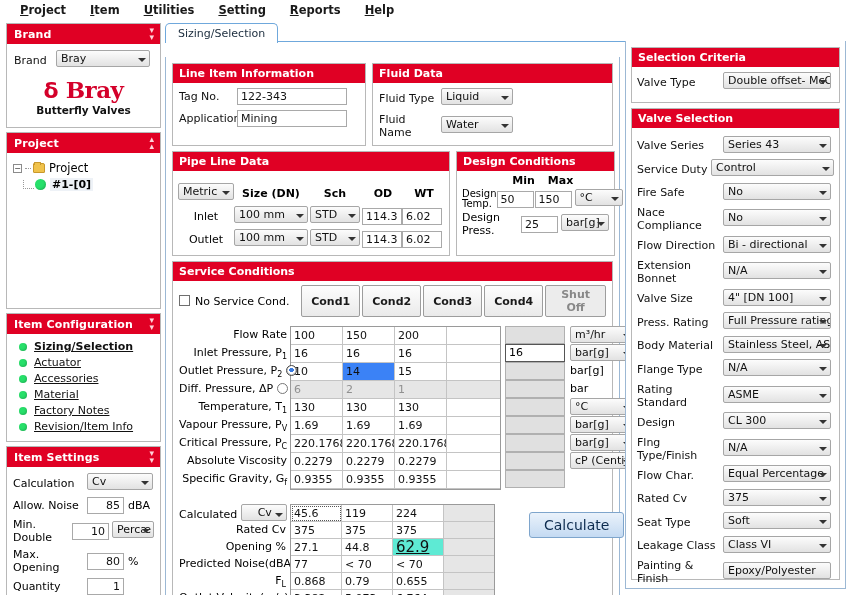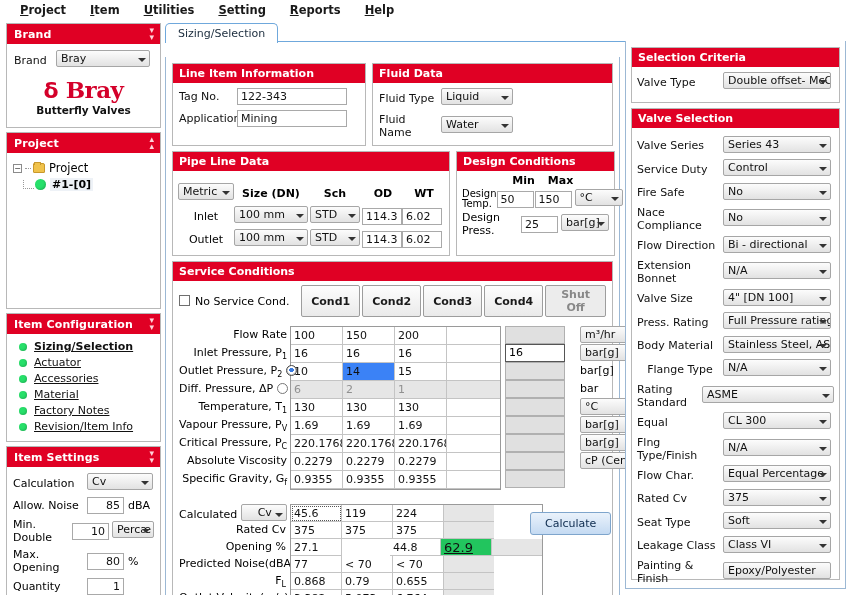--- a/index.html
+++ b/index.html
@@ -147,21 +147,21 @@
   .radio { width:11px;height:11px;border-radius:50%;border:1px solid #777;
            background:#fff; display:inline-block; vertical-align:-2px; position:relative;}
   .radio.on { background:radial-gradient(circle at 50% 45%, #3a7be0 0 32%, #fff 36% 56%, #cfcfcf 60%);
               border-color:#4a4a4a;}
 
   .rowlabel { font-size:11px; text-align:right; white-space:nowrap; }
   .sub { font-size:8px; vertical-align:-3px; }
 
   .calc-btn {
     background:linear-gradient(#eaf2fb,#c4daf2); border:1px solid #7ea5cc;
-    border-radius:3px; font-family:inherit; font-size:11px; color:#0d2b4e;
+    border-radius:3px; font-family:inherit; font-size:14px; color:#0d2b4e;
     padding:4px 14px; cursor:pointer;
   }
 
   
   .rp-row { display:flex; align-items:center; margin-bottom:3.5px; }
   .rp-row .lbl { width:86px; font-size:11px; color:#111; }
 </style>
 </head>
 <body>
 
@@ -509,21 +509,21 @@
                     <div style="height: 18px; width: 60px; margin-left: 4px; margin-bottom: 0px; border: 1px solid rgb(176, 176, 176); background: rgb(224, 224, 224); font-size: 11px; line-height: 16px; padding: 0px 3px; box-sizing: border-box;"></div>
                     <div style="height: 18px; width: 60px; margin-left: 4px; margin-bottom: 0px; border: 1px solid rgb(85, 85, 85); background: rgb(255, 255, 255); font-size: 11px; line-height: 16px; padding: 0px 3px; box-sizing: border-box;">16</div>
                     <div style="height: 18px; width: 60px; margin-left: 4px; margin-bottom: 0px; border: 1px solid rgb(176, 176, 176); background: rgb(224, 224, 224); font-size: 11px; line-height: 16px; padding: 0px 3px; box-sizing: border-box;"></div>
                     <div style="height: 18px; width: 60px; margin-left: 4px; margin-bottom: 0px; border: 1px solid rgb(176, 176, 176); background: rgb(224, 224, 224); font-size: 11px; line-height: 16px; padding: 0px 3px; box-sizing: border-box;"></div>
                     <div style="height: 18px; width: 60px; margin-left: 4px; margin-bottom: 0px; border: 1px solid rgb(176, 176, 176); background: rgb(224, 224, 224); font-size: 11px; line-height: 16px; padding: 0px 3px; box-sizing: border-box;"></div>
                     <div style="height: 18px; width: 60px; margin-left: 4px; margin-bottom: 0px; border: 1px solid rgb(176, 176, 176); background: rgb(224, 224, 224); font-size: 11px; line-height: 16px; padding: 0px 3px; box-sizing: border-box;"></div>
                     <div style="height: 18px; width: 60px; margin-left: 4px; margin-bottom: 0px; border: 1px solid rgb(176, 176, 176); background: rgb(224, 224, 224); font-size: 11px; line-height: 16px; padding: 0px 3px; box-sizing: border-box;"></div>
                     <div style="height: 18px; width: 60px; margin-left: 4px; margin-bottom: 0px; border: 1px solid rgb(176, 176, 176); background: rgb(224, 224, 224); font-size: 11px; line-height: 16px; padding: 0px 3px; box-sizing: border-box;"></div>
                     <div style="height: 18px; width: 60px; margin-left: 4px; margin-bottom: 0px; border: 1px solid rgb(176, 176, 176); background: rgb(224, 224, 224); font-size: 11px; line-height: 16px; padding: 0px 3px; box-sizing: border-box;"></div>
                   </div>
-                  <div style="margin-left: 15px;">
+                  <div style="margin-left: 5px;">
                     <div style="height: 18px;"><span class="selwrap"><span class="fakesel" style="width:65px;display:inline-block">m³/hr</span><span class="arrow"></span></span></div>
                     <div style="height: 18px;"><span class="selwrap"><span class="fakesel" style="width:65px;display:inline-block">bar[g]</span><span class="arrow"></span></span></div>
                     <div style="height: 18px;"><span style="font-size:11px;line-height:18px">bar[g]</span></div>
                     <div style="height: 18px;"><span style="font-size:11px;line-height:18px">bar</span></div>
                     <div style="height: 18px;"><span class="selwrap"><span class="fakesel" style="width:65px;display:inline-block">°C</span><span class="arrow"></span></span></div>
                     <div style="height: 18px;"><span class="selwrap"><span class="fakesel" style="width:65px;display:inline-block">bar[g]</span><span class="arrow"></span></span></div>
                     <div style="height: 18px;"><span class="selwrap"><span class="fakesel" style="width:65px;display:inline-block">bar[g]</span><span class="arrow"></span></span></div>
                     <div style="height: 18px;"><span class="selwrap"><span class="fakesel" style="width:65px;display:inline-block">cP (Centiƒ</span><span class="arrow"></span></span></div>
                     <div style="height: 18px;"></div>
                   </div>
@@ -546,22 +546,22 @@
                     <div style="width: 51px; height: 17px; border-right: 1px solid rgb(196, 196, 196); border-bottom: 1px solid rgb(196, 196, 196); font-size: 11px; line-height: 17px; padding: 0px 3px; overflow: hidden; white-space: nowrap; background: rgb(255, 255, 255); color: rgb(17, 17, 17);">119</div>
                     <div style="width: 51px; height: 17px; border-right: 1px solid rgb(196, 196, 196); border-bottom: 1px solid rgb(196, 196, 196); font-size: 11px; line-height: 17px; padding: 0px 3px; overflow: hidden; white-space: nowrap; background: rgb(255, 255, 255); color: rgb(17, 17, 17);">224</div>
                     <div style="width: 50px; height: 17px; border-right: none; border-bottom: 1px solid rgb(196, 196, 196); font-size: 11px; line-height: 17px; padding: 0px 3px; overflow: hidden; white-space: nowrap; background: rgb(230, 230, 230); color: rgb(17, 17, 17);"></div>
                   </div><div style="display: flex; height: 17px;">
                     <div style="width: 51px; height: 17px; border-right: 1px solid rgb(196, 196, 196); border-bottom: 1px solid rgb(196, 196, 196); font-size: 11px; line-height: 17px; padding: 0px 3px; overflow: hidden; white-space: nowrap; background: rgb(255, 255, 255); color: rgb(17, 17, 17);">375</div>
                     <div style="width: 51px; height: 17px; border-right: 1px solid rgb(196, 196, 196); border-bottom: 1px solid rgb(196, 196, 196); font-size: 11px; line-height: 17px; padding: 0px 3px; overflow: hidden; white-space: nowrap; background: rgb(255, 255, 255); color: rgb(17, 17, 17);">375</div>
                     <div style="width: 51px; height: 17px; border-right: 1px solid rgb(196, 196, 196); border-bottom: 1px solid rgb(196, 196, 196); font-size: 11px; line-height: 17px; padding: 0px 3px; overflow: hidden; white-space: nowrap; background: rgb(255, 255, 255); color: rgb(17, 17, 17);">375</div>
                     <div style="width: 50px; height: 17px; border-right: none; border-bottom: 1px solid rgb(196, 196, 196); font-size: 11px; line-height: 17px; padding: 0px 3px; overflow: hidden; white-space: nowrap; background: rgb(230, 230, 230); color: rgb(17, 17, 17);"></div>
                   </div><div style="display: flex; height: 17px;">
                     <div style="width: 51px; height: 17px; border-right: 1px solid rgb(196, 196, 196); border-bottom: 1px solid rgb(196, 196, 196); font-size: 11px; line-height: 17px; padding: 0px 3px; overflow: hidden; white-space: nowrap; background: rgb(255, 255, 255); color: rgb(17, 17, 17);">27.1</div>
-                    <div style="width: 51px; height: 17px; border-right: 1px solid rgb(196, 196, 196); border-bottom: 1px solid rgb(196, 196, 196); font-size: 11px; line-height: 17px; padding: 0px 3px; overflow: hidden; white-space: nowrap; background: rgb(255, 255, 255); color: rgb(17, 17, 17); margin-left: 48px;">44.8</div>
-                    <div style="width: 51px; height: 17px; border-right: 1px solid rgb(196, 196, 196); border-bottom: 1px solid rgb(196, 196, 196); font-size: 13px; line-height: 17px; padding: 0px 3px; overflow: hidden; white-space: nowrap; background: #22c55e; color: rgb(17, 17, 17); text-decoration: underline;">62.9</div>
+                    <div style="width: 51px; height: 17px; border-right: 1px solid rgb(196, 196, 196); border-bottom: 1px solid rgb(196, 196, 196); font-size: 11px; line-height: 17px; padding: 0px 3px; overflow: hidden; white-space: nowrap; background: rgb(255, 255, 255); color: rgb(17, 17, 17);">44.8</div>
+                    <div style="width: 51px; height: 17px; border-right: 1px solid rgb(196, 196, 196); border-bottom: 1px solid rgb(196, 196, 196); font-size: 15px; line-height: 17px; padding: 0px 3px; overflow: hidden; white-space: nowrap; background: #5eead4; color: rgb(17, 17, 17); text-decoration: underline;">62.9</div>
                     <div style="width: 50px; height: 17px; border-right: none; border-bottom: 1px solid rgb(196, 196, 196); font-size: 11px; line-height: 17px; padding: 0px 3px; overflow: hidden; white-space: nowrap; background: rgb(230, 230, 230); color: rgb(17, 17, 17);"></div>
                   </div><div style="display: flex; height: 17px;">
                     <div style="width: 51px; height: 17px; border-right: 1px solid rgb(196, 196, 196); border-bottom: 1px solid rgb(196, 196, 196); font-size: 11px; line-height: 17px; padding: 0px 3px; overflow: hidden; white-space: nowrap; background: rgb(255, 255, 255); color: rgb(17, 17, 17);">77</div>
                     <div style="width: 51px; height: 17px; border-right: 1px solid rgb(196, 196, 196); border-bottom: 1px solid rgb(196, 196, 196); font-size: 11px; line-height: 17px; padding: 0px 3px; overflow: hidden; white-space: nowrap; background: rgb(255, 255, 255); color: rgb(17, 17, 17);">&lt; 70</div>
                     <div style="width: 51px; height: 17px; border-right: 1px solid rgb(196, 196, 196); border-bottom: 1px solid rgb(196, 196, 196); font-size: 11px; line-height: 17px; padding: 0px 3px; overflow: hidden; white-space: nowrap; background: rgb(255, 255, 255); color: rgb(17, 17, 17);">&lt; 70</div>
                     <div style="width: 50px; height: 17px; border-right: none; border-bottom: 1px solid rgb(196, 196, 196); font-size: 11px; line-height: 17px; padding: 0px 3px; overflow: hidden; white-space: nowrap; background: rgb(230, 230, 230); color: rgb(17, 17, 17);"></div>
                   </div><div style="display: flex; height: 17px;">
                     <div style="width: 51px; height: 17px; border-right: 1px solid rgb(196, 196, 196); border-bottom: 1px solid rgb(196, 196, 196); font-size: 11px; line-height: 17px; padding: 0px 3px; overflow: hidden; white-space: nowrap; background: rgb(255, 255, 255); color: rgb(17, 17, 17);">0.868</div>
                     <div style="width: 51px; height: 17px; border-right: 1px solid rgb(196, 196, 196); border-bottom: 1px solid rgb(196, 196, 196); font-size: 11px; line-height: 17px; padding: 0px 3px; overflow: hidden; white-space: nowrap; background: rgb(255, 255, 255); color: rgb(17, 17, 17);">0.79</div>
                     <div style="width: 51px; height: 17px; border-right: 1px solid rgb(196, 196, 196); border-bottom: 1px solid rgb(196, 196, 196); font-size: 11px; line-height: 17px; padding: 0px 3px; overflow: hidden; white-space: nowrap; background: rgb(255, 255, 255); color: rgb(17, 17, 17);">0.655</div>
@@ -602,21 +602,21 @@
     <div style="padding:5px 5px 0 5px">
       <div class="sec" style="width:209px; height:472px">
         <div class="sec-head">Valve Selection</div>
         <div class="sec-body" style="padding:8px 5px 6px" id="valvesel">
             <div class="rp-row">
               <span class="lbl" style="width: 86px;">Valve Series</span>
               <span class="selwrap"><span class="fakesel" style="width:108px;display:inline-block">Series 43</span><span class="arrow"></span></span>
             </div>
             <div class="rp-row">
               <span class="lbl" style="width: 86px;">Service Duty</span>
-              <span class="selwrap"><span class="fakesel" style="width:108px;display:inline-block">Control</span><span class="arrow"></span></span>
+              <span class="selwrap"><span class="fakesel" style="width:123px;display:inline-block">Control</span><span class="arrow"></span></span>
             </div>
             <div class="rp-row">
               <span class="lbl" style="width: 86px;">Fire Safe</span>
               <span class="selwrap"><span class="fakesel" style="width:108px;display:inline-block">No</span><span class="arrow"></span></span>
             </div>
             <div class="rp-row">
               <span class="lbl" style="width: 86px;">Nace Compliance</span>
               <span class="selwrap"><span class="fakesel" style="width:108px;display:inline-block">No</span><span class="arrow"></span></span>
             </div>
             <div class="rp-row">
@@ -633,29 +633,29 @@
             </div>
             <div class="rp-row">
               <span class="lbl" style="width: 86px;">Press. Rating</span>
               <span class="selwrap"><span class="fakesel" style="width:108px;display:inline-block">Full Pressure rating</span><span class="arrow"></span></span>
             </div>
             <div class="rp-row">
               <span class="lbl" style="width: 86px;">Body Material</span>
               <span class="selwrap"><span class="fakesel" style="width:108px;display:inline-block">Stainless Steel, ASTM</span><span class="arrow"></span></span>
             </div>
             <div class="rp-row">
-              <span class="lbl" style="width: 86px; text-align: center;">Flange Type</span>
+              <span class="lbl" style="width: 86px;">Flange Type</span>
               <span class="selwrap"><span class="fakesel" style="width:108px;display:inline-block">N/A</span><span class="arrow"></span></span>
             </div>
             <div class="rp-row">
               <span class="lbl" style="width: 86px;">Rating Standard</span>
-              <span class="selwrap"><span class="fakesel" style="width:132px;display:inline-block">ASME</span><span class="arrow"></span></span>
-            </div>
-            <div class="rp-row">
-              <span class="lbl" style="width: 86px;">Equal</span>
+              <span class="selwrap"><span class="fakesel" style="width:108px;display:inline-block">ASME</span><span class="arrow"></span></span>
+            </div>
+            <div class="rp-row">
+              <span class="lbl" style="width: 86px;">Design</span>
               <span class="selwrap"><span class="fakesel" style="width:108px;display:inline-block">CL 300</span><span class="arrow"></span></span>
             </div>
             <div class="rp-row">
               <span class="lbl" style="width: 86px;">Flng Type/Finish</span>
               <span class="selwrap"><span class="fakesel" style="width:108px;display:inline-block">N/A</span><span class="arrow"></span></span>
             </div>
             <div class="rp-row">
               <span class="lbl" style="width: 86px;">Flow Char.</span>
               <span class="selwrap"><span class="fakesel" style="width:108px;display:inline-block">Equal Percentage</span><span class="arrow"></span></span>
             </div>

